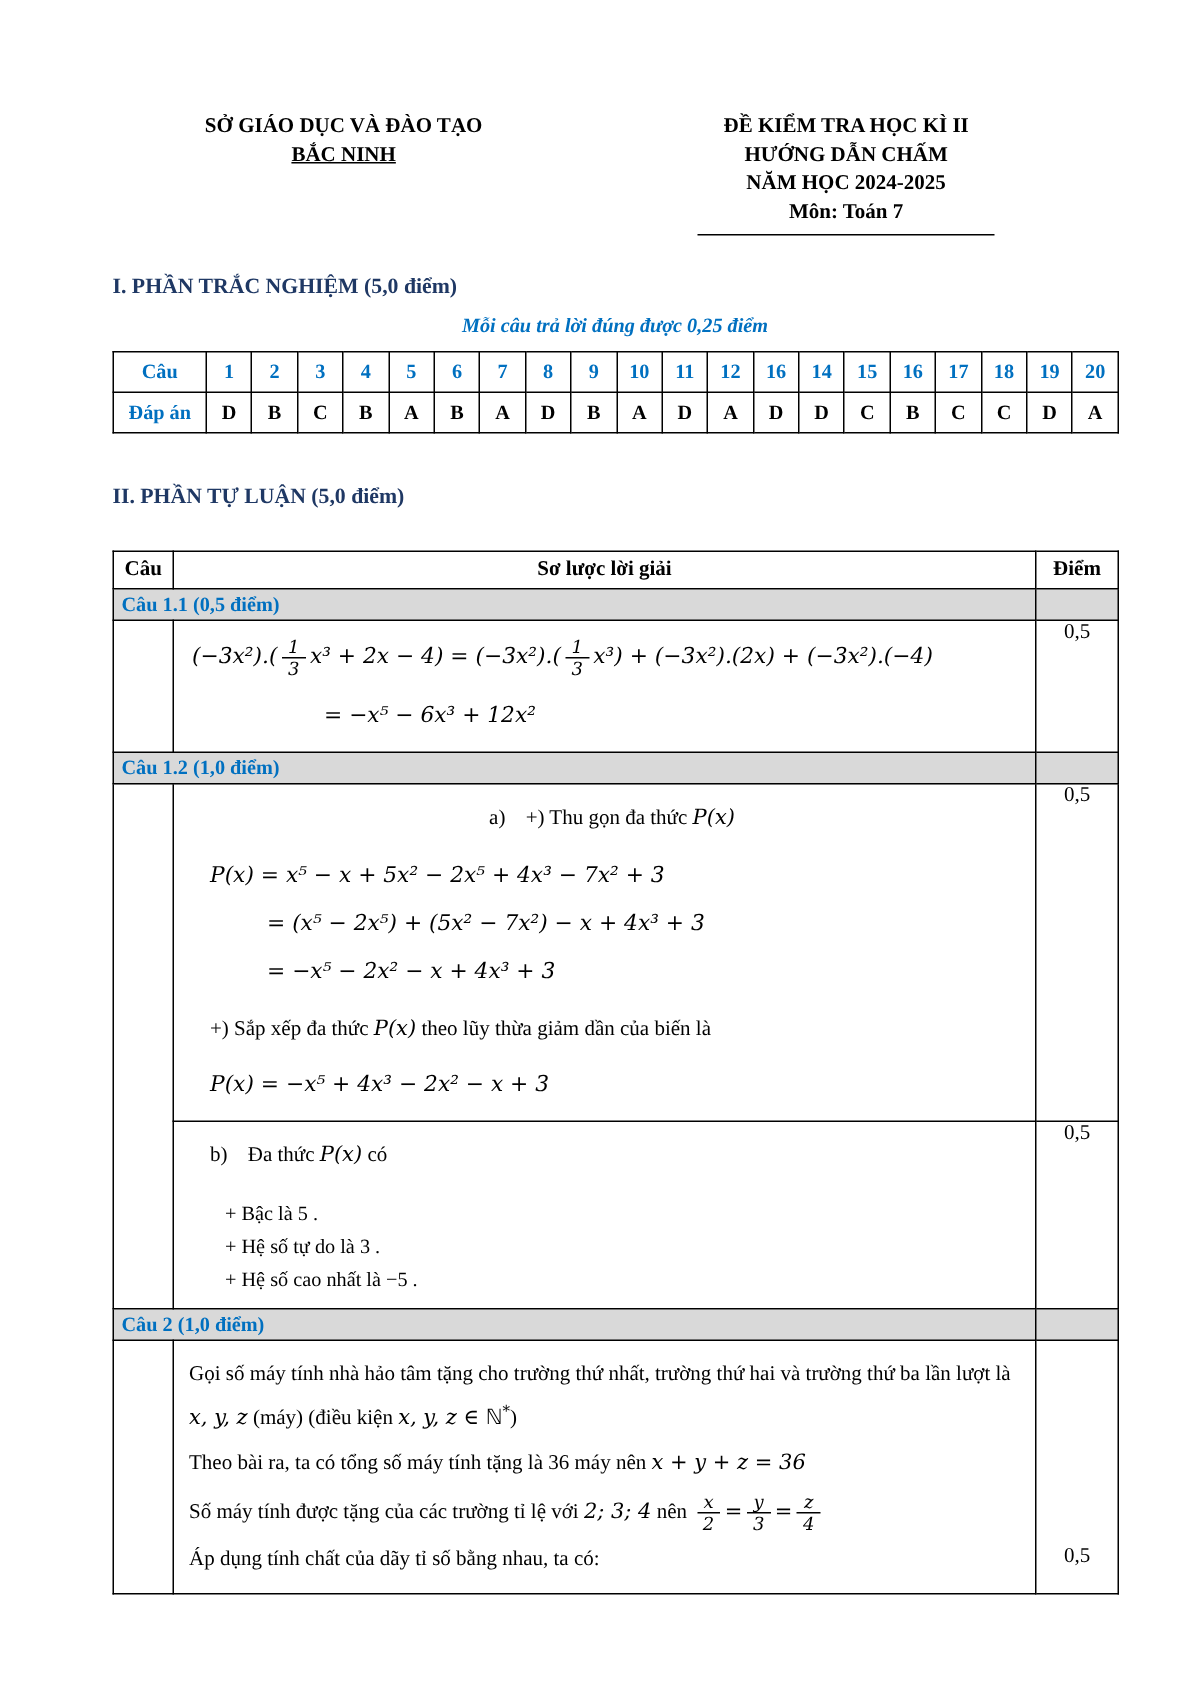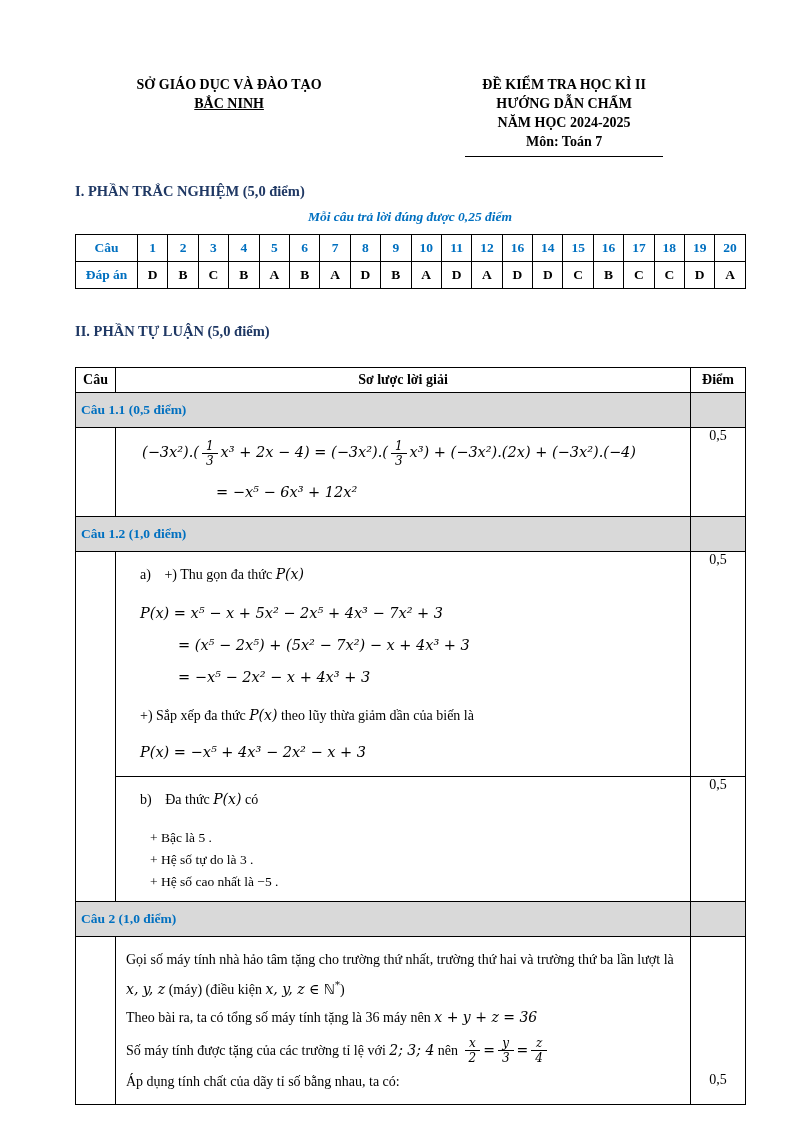--- a/index.html
+++ b/index.html
@@ -26,43 +26,43 @@
   
   .mcq-table { border-collapse:collapse; table-layout:fixed; width:670px; margin-top:9px; }
   .mcq-table td { border:1px solid #000; text-align:center; height:27px; font-weight:bold; font-size:13.5px; }
   .mcq-table td.lbl, .mcq-table td.num { color:var(--accent-blue,#0070c0); }
   .mcq-table td.ans { color:#000; }
 
   
   .essay-table { border-collapse:collapse; table-layout:fixed; width:670px; margin-top:27px; }
   .essay-table td { border:1px solid #000; vertical-align:top; }
   .ehead td { text-align:center; font-weight:bold; font-size:14px; height:25px; vertical-align:middle; }
-  .band td { background:var(--band-gray,#d9d9d9); height:35px; vertical-align:middle; }
+  .band td { background:var(--band-gray,#d9d9d9); height:21px; vertical-align:middle; }
   .band-label { font-weight:bold; color:var(--accent-blue,#0070c0); font-size:13.5px; padding-left:5px; }
   .diem { text-align:center; vertical-align:middle; font-size:14px; }
   .diem.bottom { vertical-align:bottom; padding-bottom:16px; }
 
   .cell { padding:10px 8px 10px 10px; font-size:14px; line-height:22px; }
   .cell.pad-a { padding-left:24px; padding-right:14px; }
 
   .math { font-family:"DejaVu Serif","DejaVu Sans",serif; font-style:italic; font-size:14px; }
   .math-line { font-family:"DejaVu Serif","DejaVu Sans",serif; font-style:italic;
                font-size:14.5px; line-height:28px; }
   .math-sup { font-family:"DejaVu Serif","DejaVu Sans",serif; font-size:10px; }
 
   .frac { display:inline-block; vertical-align:middle; text-align:center; line-height:1; margin:0 3px; }
   .frac span { display:block; font-size:12px; padding:1px 4px; }
   .frac .den { border-top:1px solid #000; }
 
   
-  .c11-l1 { margin-left:16px; }
+  .c11-l1 { margin-left:2px; }
   .c11-l2 { margin-left:90px; margin-top:10px; }
 
   
-  .intro-line { line-height:24px; }
+  .intro-line { line-height:24px;text-align:center; }
   .itm { margin-right:10px; }
   .ml-first { margin-top:12px; }
   .ml-cont  { margin-left:38px; margin-top:4px; }
   .sort-line { margin-top:12px; margin-bottom:10px; line-height:24px; }
 
   
   .b-item { margin-left:10px; line-height:19px; margin-top:3px; font-size:13.5px; }
   .b-intro { line-height:24px; margin-bottom:16px; }
 
   

